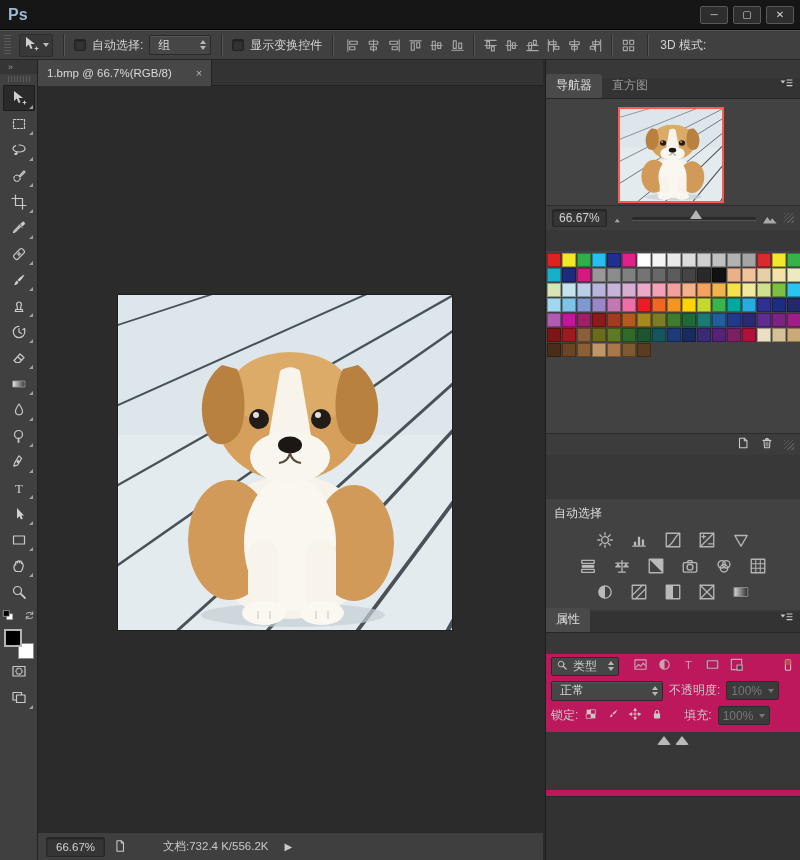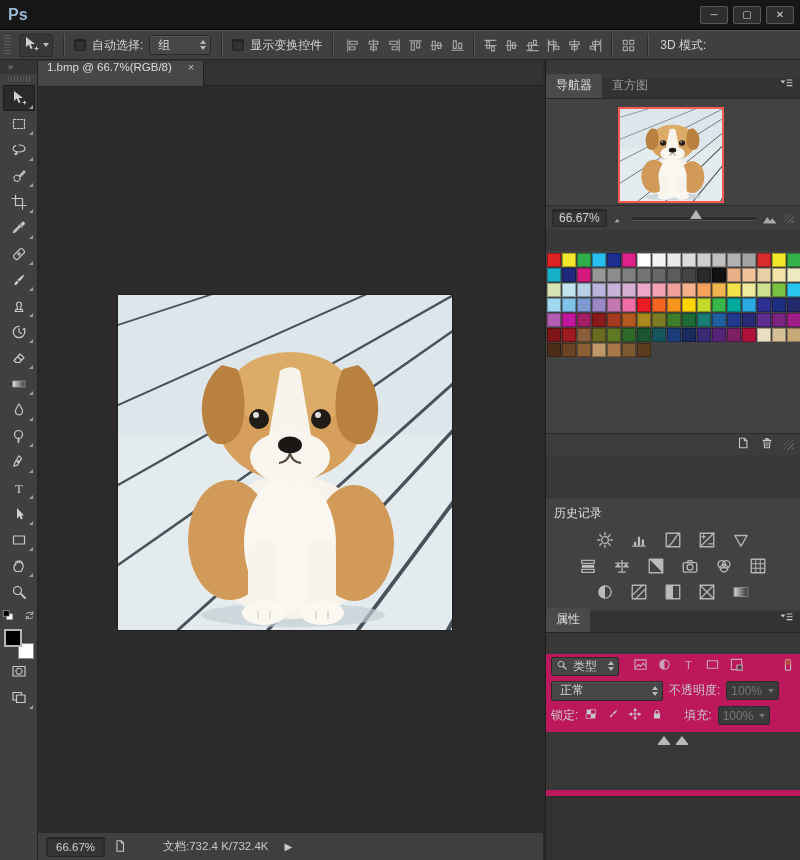--- a/index.html
+++ b/index.html
@@ -40,21 +40,21 @@
   .tb-grip{width:22px;height:6px;margin:2px 0 3px;background:repeating-linear-gradient(to right,#5c5c5c 0 1px,transparent 1px 3px);}
   .tool{width:32px;height:26px;display:flex;align-items:center;justify-content:center;position:relative;border-radius:2px;}
   .tool.selected{background:#2a2a2a;box-shadow:inset 0 0 0 1px #1c1c1c;}
   .tool .fly{position:absolute;right:2px;bottom:2px;width:0;height:0;border-left:4px solid transparent;border-bottom:4px solid #9f9f9f;}
   .fgbg{position:relative;width:30px;height:30px;margin-top:4px;}
   .fgbg .bgchip{position:absolute;right:0;bottom:0;width:16px;height:16px;background:#fff;border:1px solid #8b8b8b;}
   .fgbg .fgchip{position:absolute;left:0;top:0;width:18px;height:18px;background:#000;border:2px solid #b5b5b5;}
   .minirow{display:flex;width:34px;justify-content:space-between;align-items:center;margin-top:4px;}
   
   .doctab-bar{position:absolute;top:60px;left:38px;width:505px;height:26px;background:#333;border-bottom:1px solid #222;}
-  .doc-tab{display:inline-flex;height:26px;padding:0 9px;background:#474747;color:#dadada;font-size:11.5px;border-right:1px solid #202020;gap:16px;}
+  .doc-tab{display:inline-flex;align-items:center;height:26px;padding:0 9px;background:#474747;color:#dadada;font-size:11.5px;border-right:1px solid #202020;gap:24px;}
   .doc-close{color:#b5b5b5;font-size:11px;}
   .canvas{position:absolute;top:86px;left:38px;width:505px;bottom:28px;background:#2b2b2b;}
   .image{position:absolute;left:80px;top:209px;width:334px;height:335px;box-shadow:0 0 0 1px #1f1f1f;}
   .statusbar{position:absolute;left:38px;bottom:0;width:505px;height:28px;background:#3f3f3f;border-top:1px solid #2a2a2a;display:flex;align-items:center;gap:8px;padding:0 8px;font-size:11.5px;}
   .inset-field{background:#353535;border:1px solid #272727;border-radius:2px;padding:3px 9px;color:#d2d2d2;box-shadow:inset 0 1px 2px rgba(0,0,0,.4);}
   .status-doc{display:flex;align-items:center;gap:10px;margin-left:28px;}
   .play-btn{color:#c9c9c9;font-size:10px;padding:2px 6px;}
   
   .rightcol{position:absolute;top:60px;left:545px;width:255px;bottom:0;background:#383838;border-left:1px solid #1d1d1d;}
   .ptabbar{position:absolute;left:0;right:0;height:21px;background:#333;border-bottom:1px solid #262626;display:flex;align-items:flex-end;}
@@ -461,21 +461,21 @@
   </div>
 </div>
 
 <div class="statusbar">
   <div class="inset-field">66.67%</div>
   <span><svg viewBox="0 0 16 16" width="14" height="14" fill="none" stroke="#c9c9c9" stroke-width="1.2" stroke-linejoin="round" stroke-linecap="round">
         <path d="M4.5 2h5l2.5 2.5V14h-7.5z"></path>
         <path d="M9.5 2v2.5H12"></path>
       </svg></span>
   <div class="status-doc">
-    <span>文档:732.4 K/732.4K</span>
+    <span>文档:732.4 K/556.2K</span>
     <span class="play-btn">▶</span>
   </div>
 </div>
 
 <div class="rightcol">
 
   <div class="ptabbar" style="top:18px">
     <span id="tabs-navigator" style="display:flex">
         <span class="ptab active">导航器</span>
         <span class="ptab">直方图</span>
@@ -529,21 +529,21 @@
           </svg></span>
       <span><svg viewBox="0 0 16 16" width="14" height="14" fill="none" stroke="#c9c9c9" stroke-width="1.2" stroke-linejoin="round" stroke-linecap="round">
             <path d="M4.5 5h7l-.7 8.5H5.2zM3.5 5h9M6.8 3h2.4l.5 1.5H6.3z"></path>
             <path d="M7 7v4.5M9 7v4.5" stroke-width=".9"></path>
           </svg></span>
       <div class="corner-grip"></div>
     </div>
   </div>
 
   <div class="pbody" style="top:439px;height:111px">
-    <div class="adj-label">历史记录</div>
+    <div class="adj-label">自动选择</div>
     <div id="adj-rows">
         <div class="adj-row">
           <span class="adj-icon">
             <svg viewBox="0 0 16 16" width="18" height="18" fill="none" stroke="#c9c9c9" stroke-width="1.2" stroke-linejoin="round" stroke-linecap="round">
               <circle cx="8" cy="8" r="3"></circle>
               <path d="M8 1.5v2M8 12.5v2M1.5 8h2M12.5 8h2M3.4 3.4l1.4 1.4M11.2 11.2l1.4 1.4M12.6 3.4l-1.4 1.4M4.8 11.2l-1.4 1.4"></path>
             </svg>
           </span>
           <span class="adj-icon">
             <svg viewBox="0 0 16 16" width="18" height="18" fill="none" stroke="#c9c9c9" stroke-width="1.2" stroke-linejoin="round" stroke-linecap="round">

